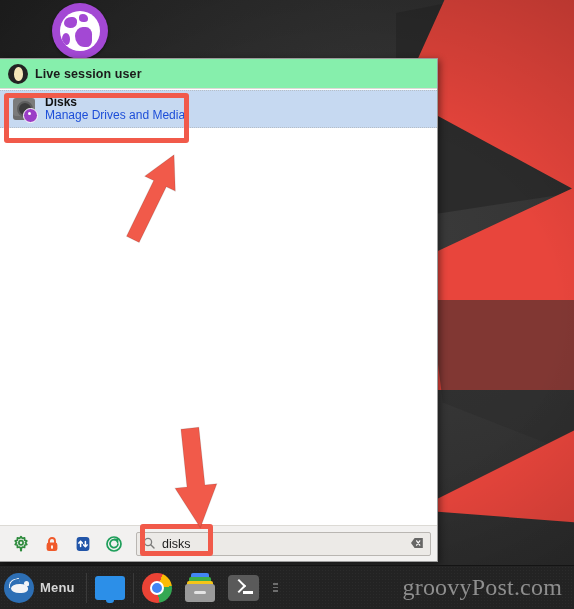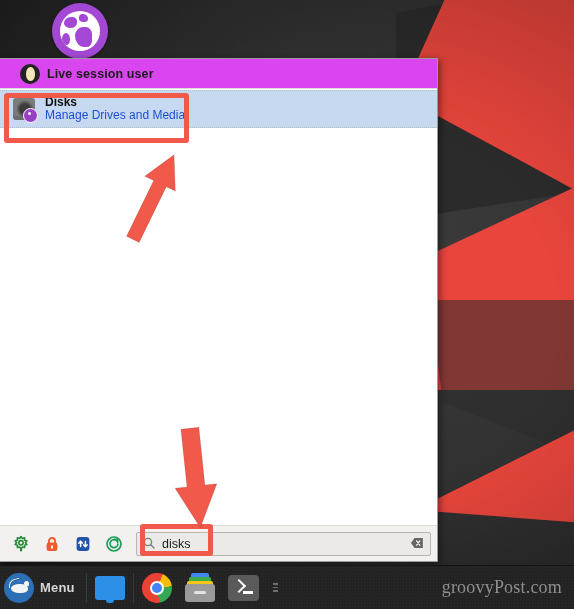--- a/index.html
+++ b/index.html
@@ -114,25 +114,25 @@
     background: #ffffff;
     border: 1px solid #9b9b9b;
     border-left: none;
     box-shadow: 2px 2px 7px rgba(0,0,0,.45);
     display: flex;
     flex-direction: column;
     box-sizing: border-box;
   }
   .menu-header {
     height: 29px;
-    background: #d946ef;
+    background: #86efac;
     border-bottom: 1px solid #dcdad5;
     display: flex;
     align-items: center;
-    padding-left: 20px;
+    padding-left: 8px;
     flex: none;
   }
   .user-avatar {
     width: 20px; height: 20px;
     border-radius: 50%;
     background: #232323;
     position: relative;
     flex: none;
     margin-right: 7px;
   }
@@ -430,21 +430,21 @@
   .tb-dots i {
     display: block;
     width: 5px; height: 1.5px;
     background: #6d6d6d;
   }
   .watermark {
     margin-left: auto;
     margin-right: 12px;
     color: #8e8e8e;
     font-family: "Liberation Serif", serif;
-    font-size: 18px;
+    font-size: 24px;
     letter-spacing: .2px;
   }
 </style>
 </head>
 <body>
 
 <div id="screen">
 
   <div class="wallpaper">
     <div class="wall-shape dark-wedge-a"></div>

